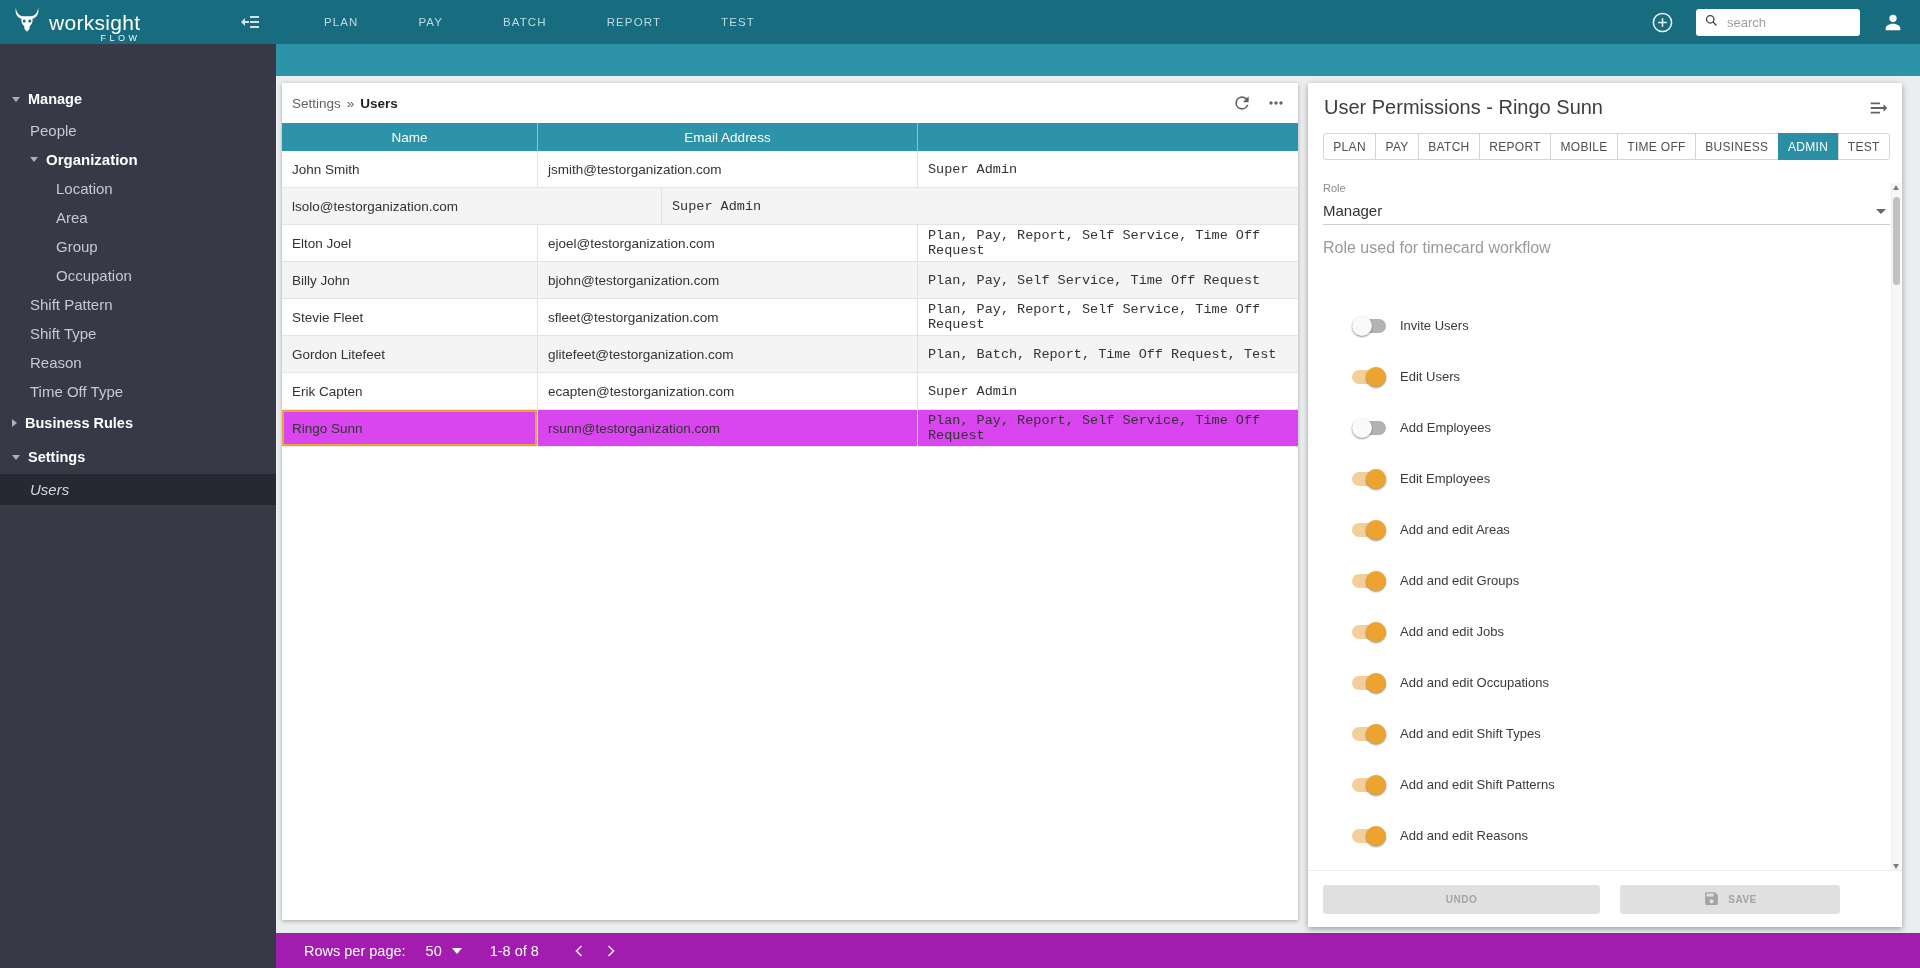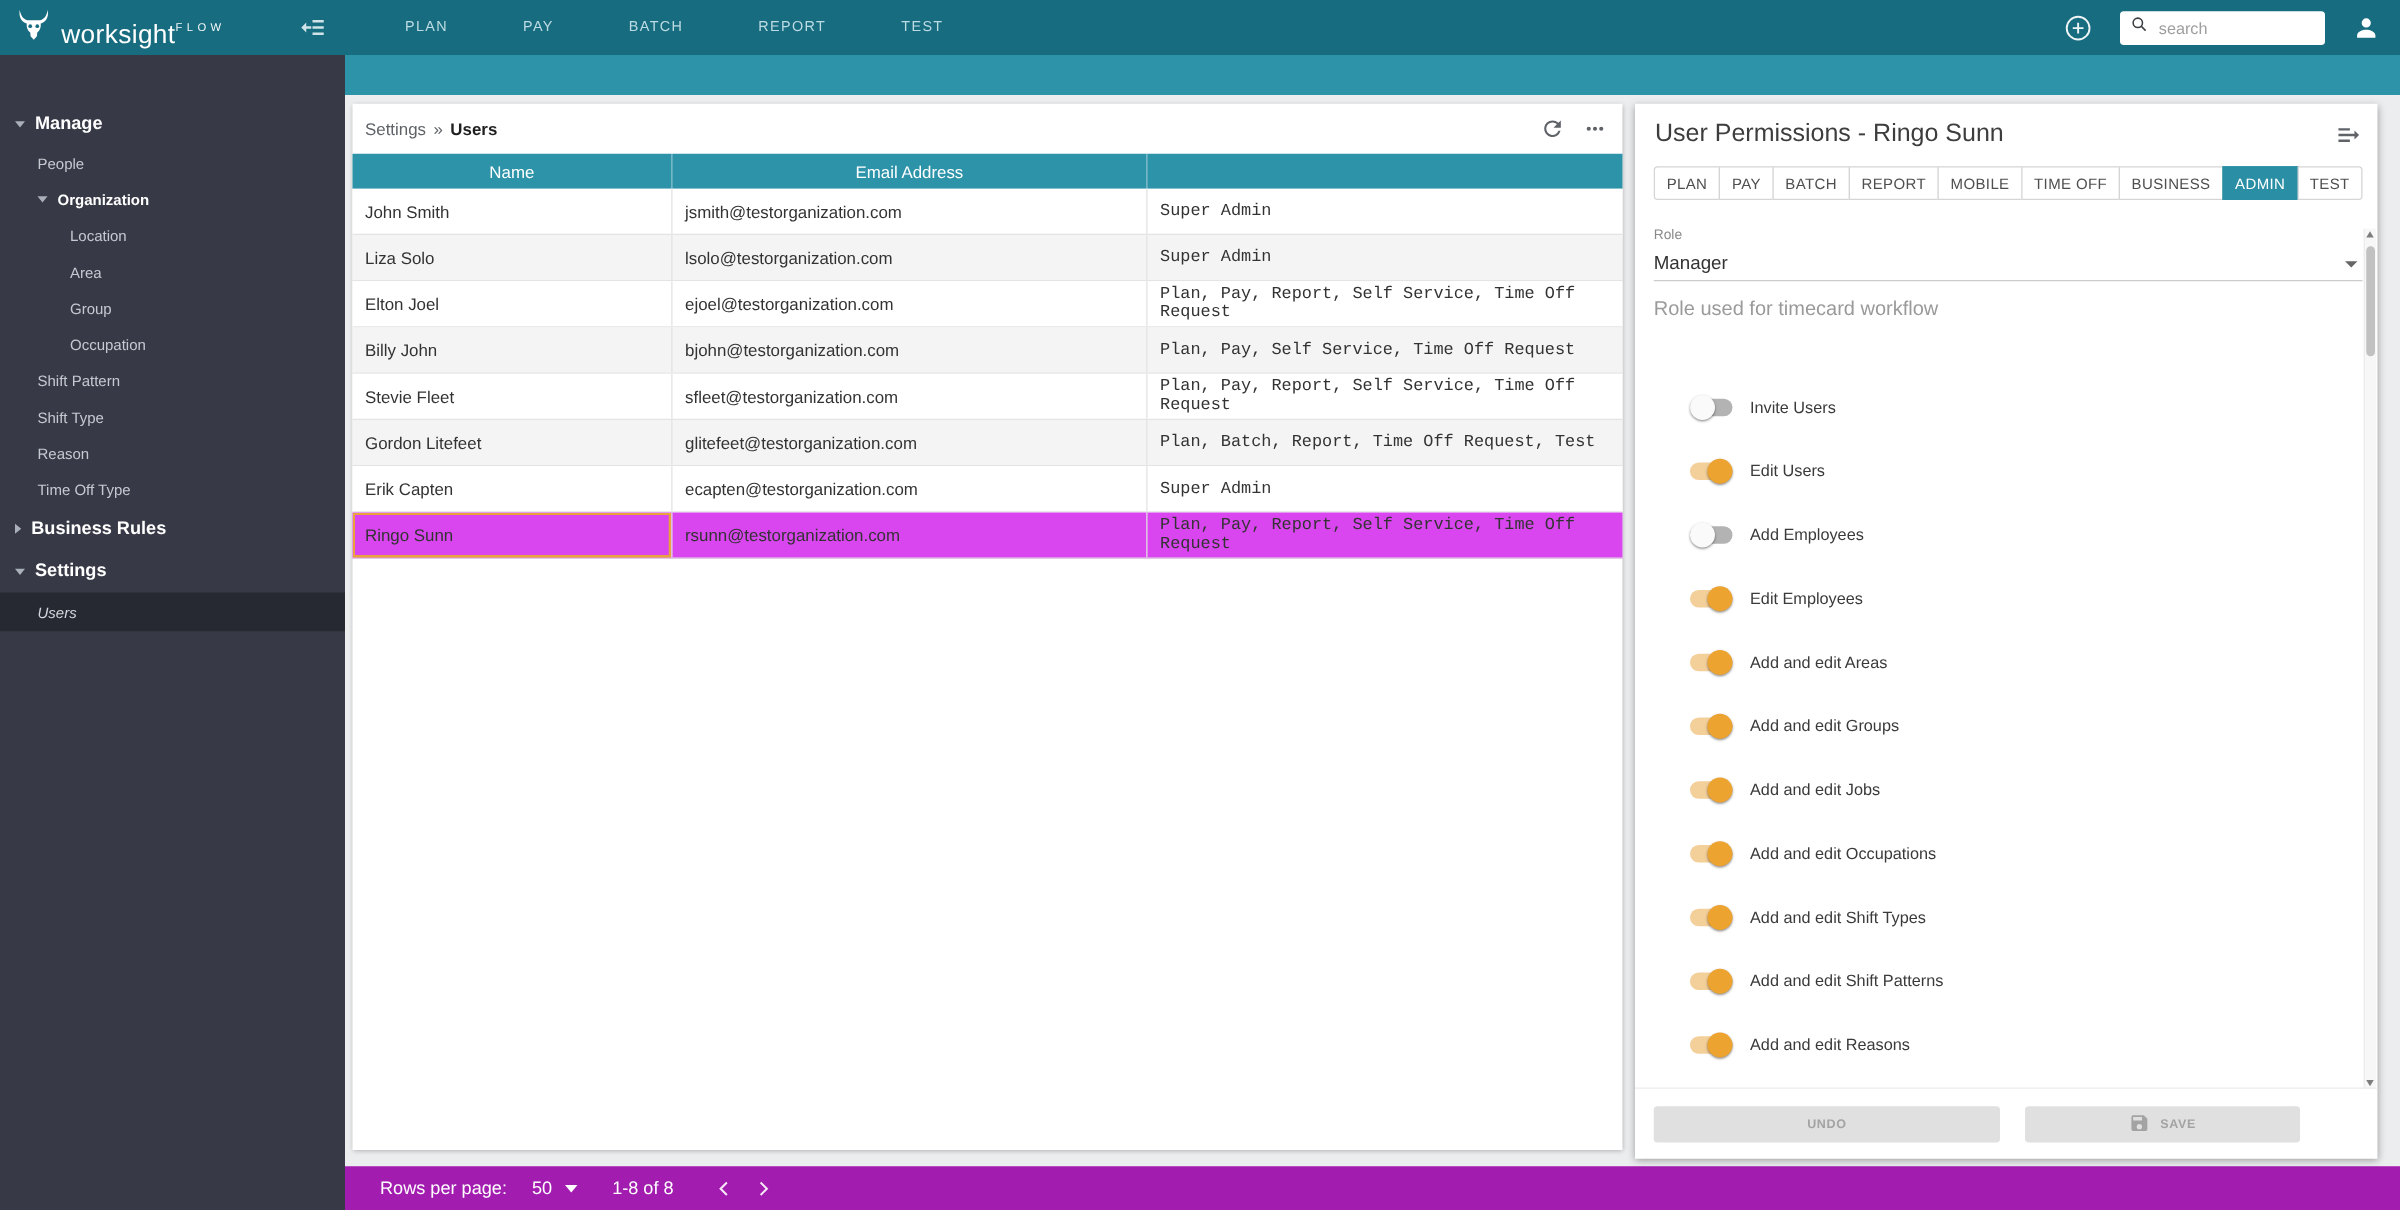--- a/index.html
+++ b/index.html
@@ -6,34 +6,34 @@
   body{
     width:1920px;height:968px;overflow:hidden;position:relative;
     background:#ecedef;
     font-family:"Liberation Sans","DejaVu Sans",sans-serif;
     -webkit-font-smoothing:antialiased;
   }
   
   .topbar{position:absolute;top:0;left:0;width:1920px;height:44px;background:#186c7f;display:flex;align-items:center;z-index:40;}
   .logo-wrap{width:276px;height:44px;display:flex;align-items:center;justify-content:space-between;box-sizing:border-box;padding:0 13px 0 12px;}
   .logo{display:flex;align-items:center;gap:7px;cursor:pointer;}
-  .logo-text{display:flex;flex-direction:row;line-height:1;margin-top:10px;}
+  .logo-text{display:flex;flex-direction:column;line-height:1;margin-top:10px;}
   .brand{color:#fff;font-size:21px;font-weight:400;letter-spacing:.3px;}
   .brand-sub{color:#fff;font-size:9px;letter-spacing:3.5px;text-align:right;margin-top:1px;opacity:.95;}
   .collapse-btn{width:26px;height:26px;display:flex;align-items:center;justify-content:center;cursor:pointer;}
   .nav{display:flex;gap:60px;margin-left:48px;}
   .nav-item{color:#bcdbe3;font-size:11.5px;letter-spacing:1.1px;cursor:pointer;}
   .topbar-right{margin-left:auto;display:flex;align-items:center;gap:22px;padding-right:16px;}
   .icon-btn{display:flex;align-items:center;justify-content:center;cursor:pointer;}
   .search-box{width:164px;height:27px;background:#fff;border-radius:3px;display:flex;align-items:center;box-sizing:border-box;padding:0 8px;gap:6px;}
   .search-box input{border:none;outline:none;width:100%;font-size:13px;color:#333;font-family:inherit;background:transparent;}
   .search-box input::placeholder{color:#9e9e9e;}
   
   .sidebar{position:absolute;top:44px;left:0;width:276px;height:924px;background:#373a46;box-sizing:border-box;padding-top:38px;z-index:10;}
-  .sb-item{display:flex;align-items:center;height:29px;box-sizing:border-box;color:#c5c9d1;font-size:12px;cursor:pointer;}
+  .sb-item{display:flex;align-items:center;height:29px;box-sizing:border-box;color:#c5c9d1;font-size:15px;cursor:pointer;}
   .sb-item.section{height:34px;color:#fff;font-weight:700;font-size:14.5px;padding-left:12px;}
   .sb-item.subsection{color:#fff;font-weight:700;padding-left:30px;}
   .sb-item.lvl1{padding-left:30px;}
   .sb-item.lvl2{padding-left:56px;}
   .sb-item.selected{background:#262832;height:31px;font-style:italic;color:#d4d7dd;}
   .caret{display:inline-block;margin-right:8px;}
   .caret.down{width:0;height:0;border-left:4.5px solid transparent;border-right:4.5px solid transparent;border-top:5px solid #aab0ba;}
   .caret.right{width:0;height:0;border-top:4.5px solid transparent;border-bottom:4.5px solid transparent;border-left:5px solid #aab0ba;}
   
   .main{position:absolute;left:276px;top:44px;width:1644px;height:924px;background:#ecedef;}
@@ -232,21 +232,20 @@
       <div class="th c2">Email Address</div>
       <div class="th c3"></div>
     </div>
     <div>
       <div class="trow">
         <div class="td c1">John Smith</div>
         <div class="td c2">jsmith@testorganization.com</div>
         <div class="td c3">Super Admin</div>
       </div>
       <div class="trow">
-        <div class="td c1">Liza Solo</div>
         <div class="td c2">lsolo@testorganization.com</div>
         <div class="td c3">Super Admin</div>
       </div>
       <div class="trow">
         <div class="td c1">Elton Joel</div>
         <div class="td c2">ejoel@testorganization.com</div>
         <div class="td c3">Plan, Pay, Report, Self Service, Time Off Request</div>
       </div>
       <div class="trow">
         <div class="td c1">Billy John</div>

